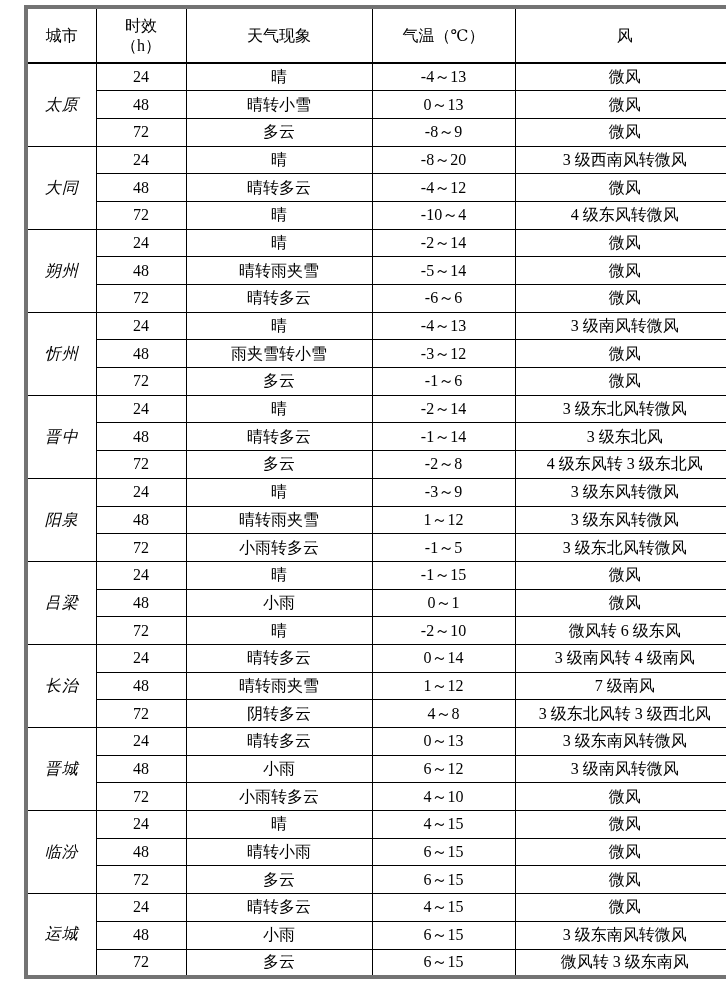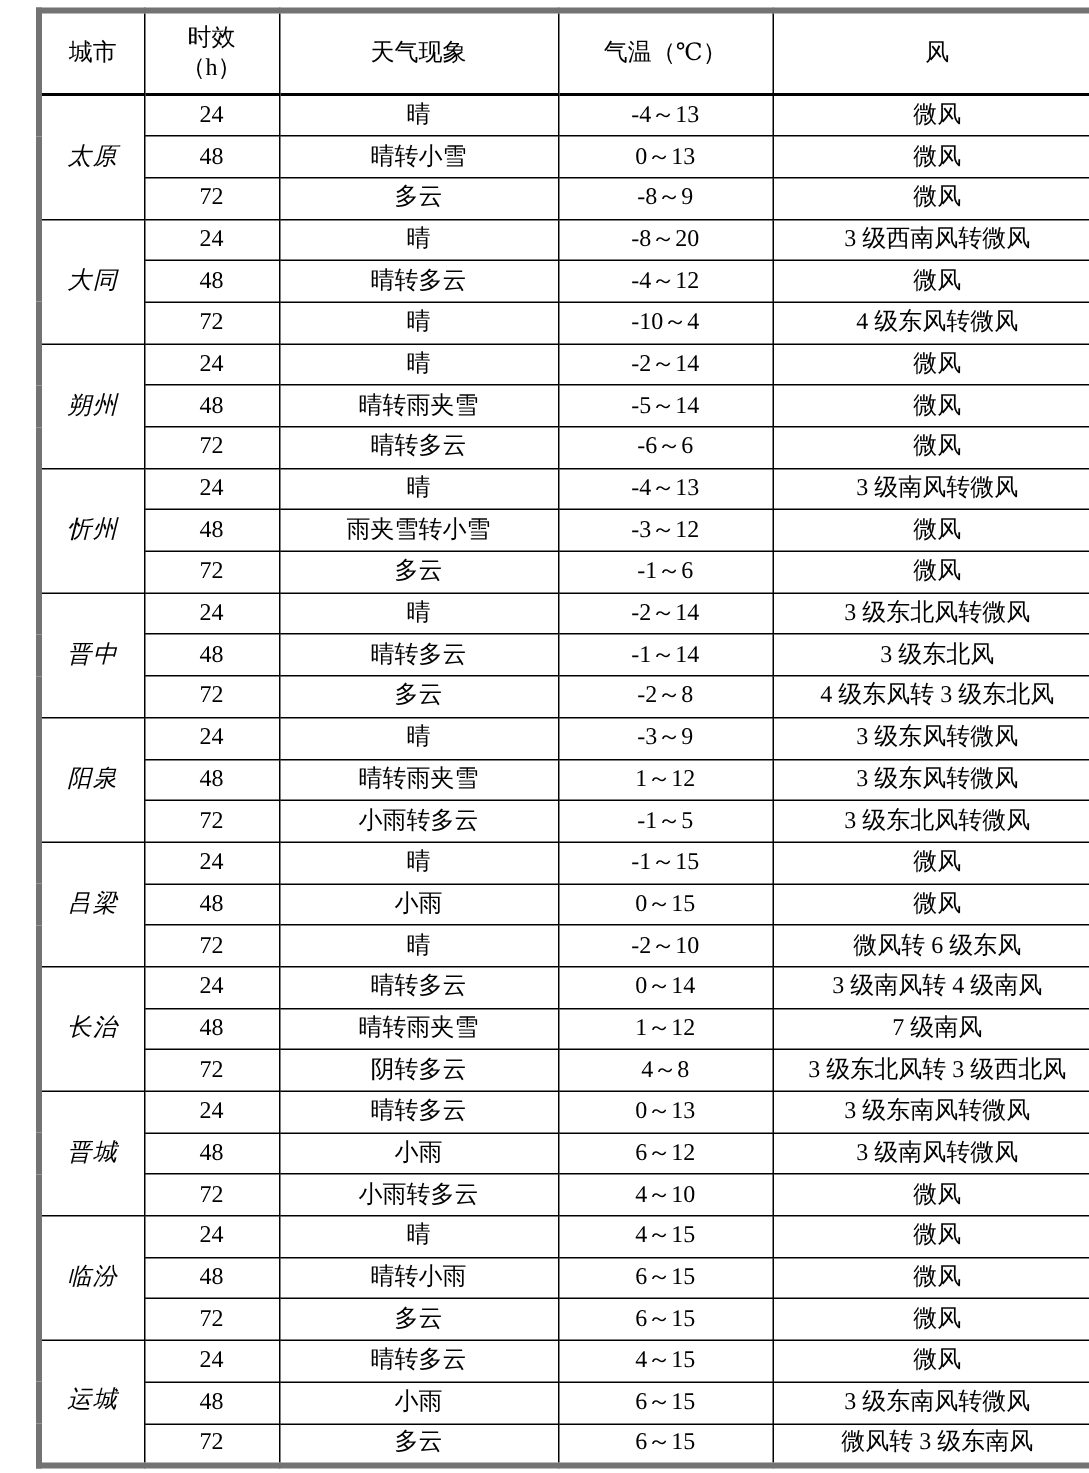--- a/index.html
+++ b/index.html
@@ -188,21 +188,21 @@
       <tr>
         <td rowspan="3" class="city">吕梁</td>
         <td class="hours">24</td>
         <td class="weather">晴</td>
         <td class="temperature">-1～15</td>
         <td class="wind">微风</td>
       </tr>
       <tr>
         <td class="hours">48</td>
         <td class="weather">小雨</td>
-        <td class="temperature">0～15</td>
+        <td class="temperature">0～1</td>
         <td class="wind">微风</td>
       </tr>
       <tr>
         <td class="hours">72</td>
         <td class="weather">晴</td>
         <td class="temperature">-2～10</td>
         <td class="wind">微风转 6 级东风</td>
       </tr>
       <tr>
         <td rowspan="3" class="city">长治</td>

